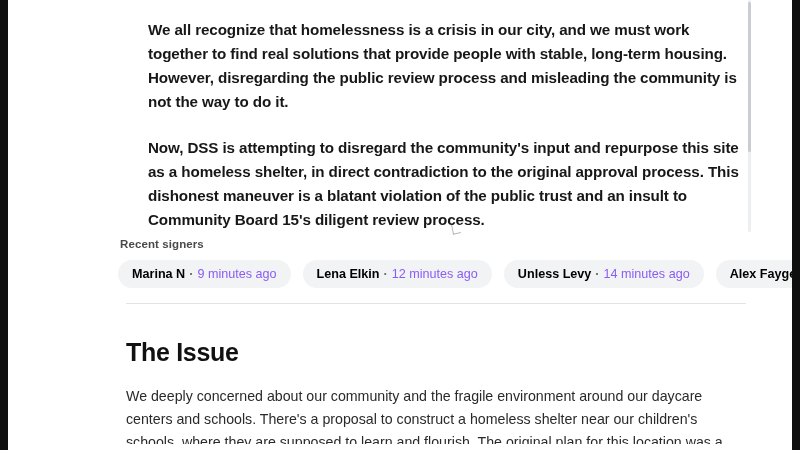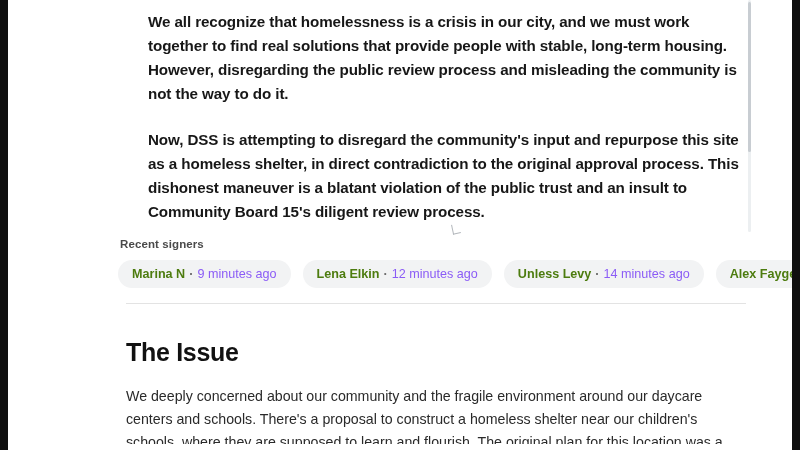--- a/index.html
+++ b/index.html
@@ -35,21 +35,21 @@
     top: 0;
     bottom: 0;
     background: #ffffff;
     overflow: hidden;
   }
 
   
   .statement {
     position: absolute;
     left: 140px;
-    top: 4px;
+    top: 12px;
     width: 600px;
     padding-top: 6px;
   }
   .statement p {
     margin: 0 0 22px 0;
     font-size: 15.2px;
     line-height: 1.58;
     font-weight: 700;
     color: #171717;
     letter-spacing: -0.1px;
@@ -117,21 +117,21 @@
     padding: 7px 14px;
     font-size: 12.6px;
     color: #3b3b3b;
     display: inline-flex;
     align-items: center;
     gap: 4px;
     flex: 0 0 auto;
   }
   .signer-chip .name {
     font-weight: 700;
-    color: #4d7c0f;
+    color: #000000;
     text-align: right;
   }
   .signer-chip .dot {
     color: #6b6b6b;
     font-weight: 700;
   }
   .signer-chip .time {
     color: #8b5cf6;
   }
   .signer-chip.clipped {

